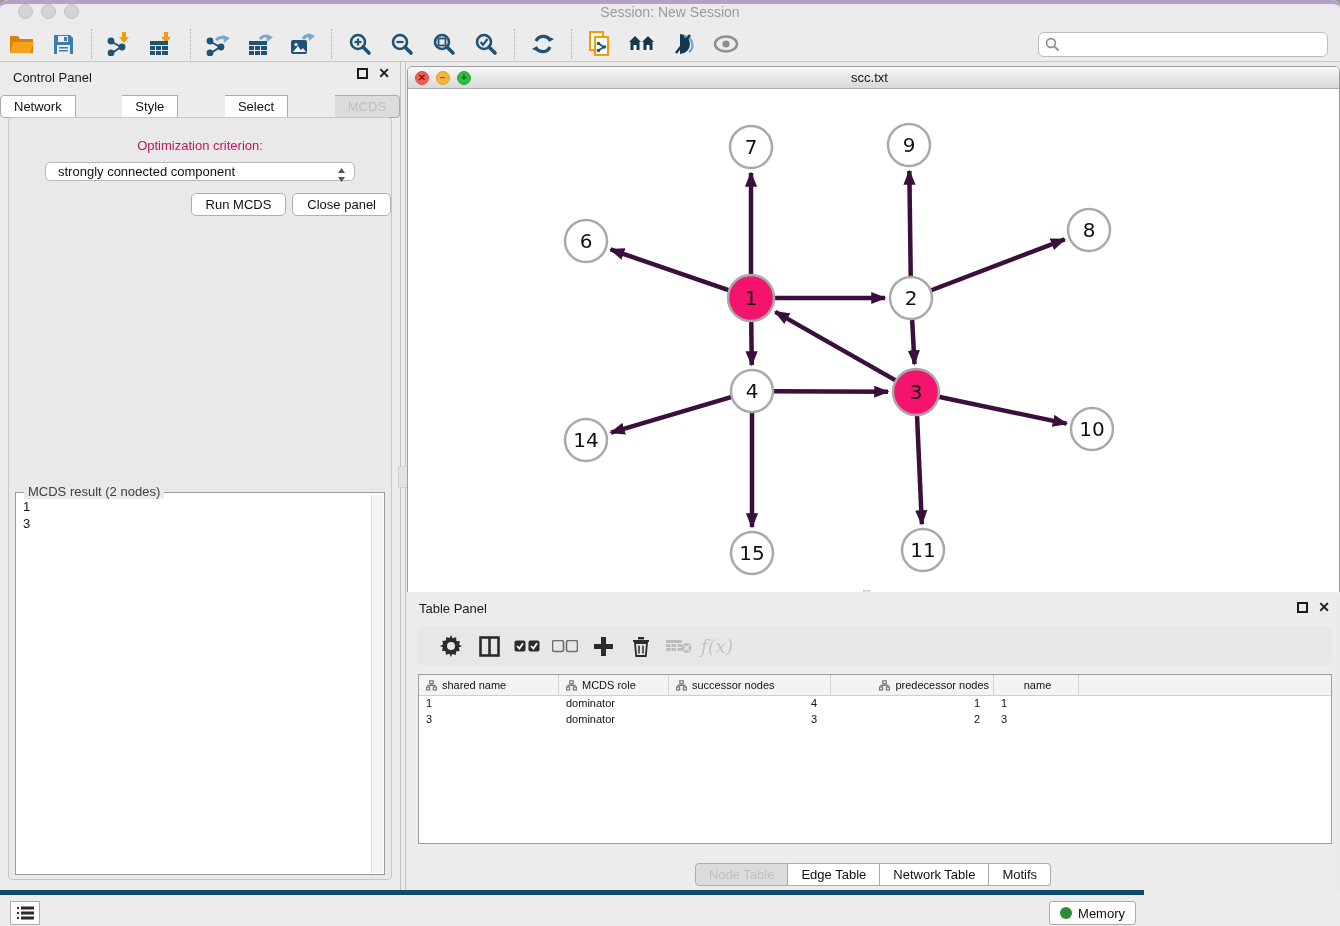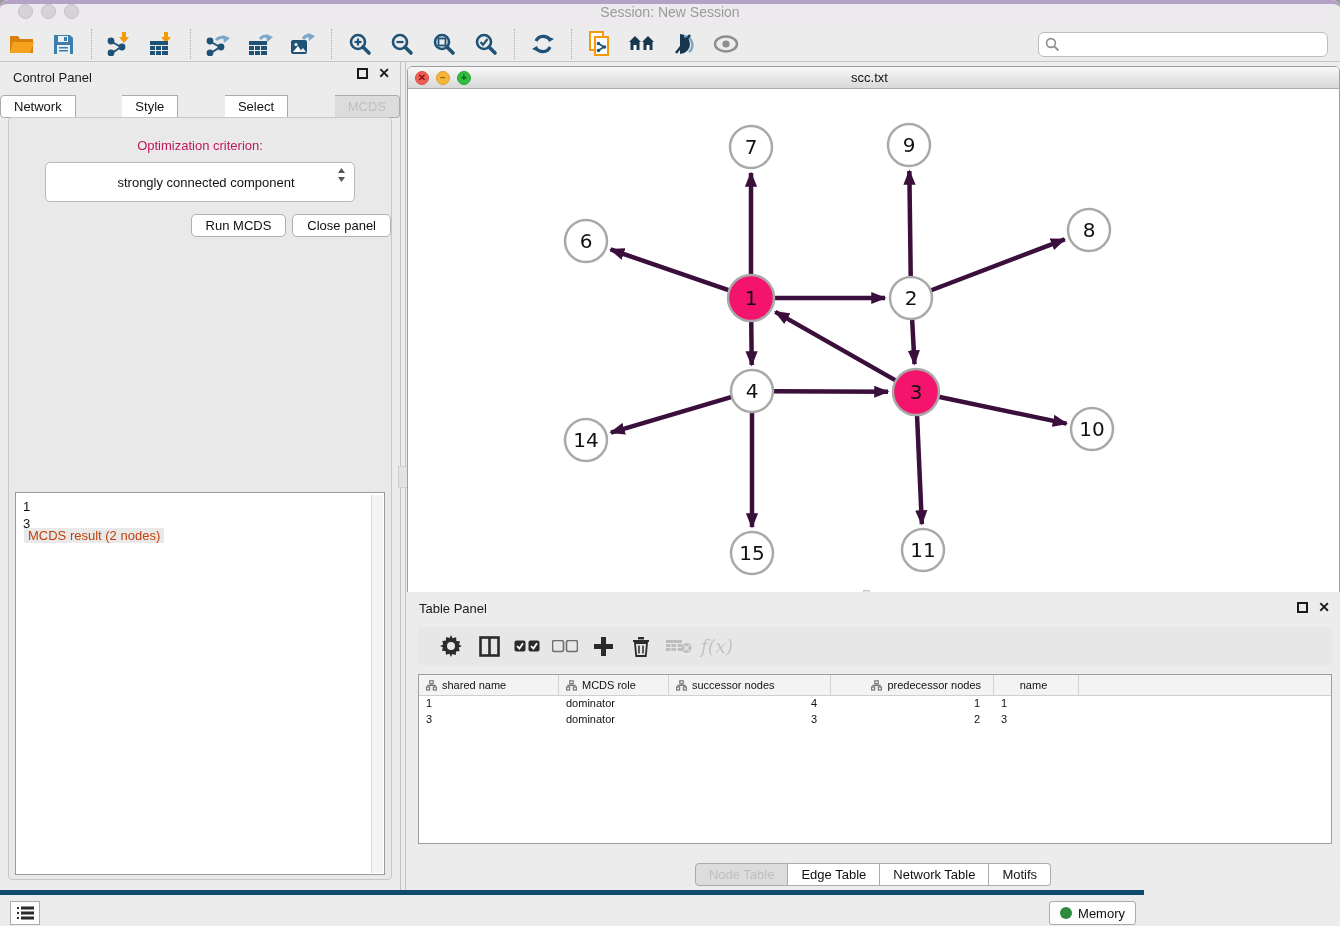--- a/index.html
+++ b/index.html
@@ -36,31 +36,31 @@
   .float-box { width:11px; height:11px; border:2px solid #1a1a1a; background:transparent; }
   .close-x { font-size:14px; font-weight:bold; color:#1a1a1a; line-height:11px; }
   .cp-tabs { position:absolute; left:0; top:33px; width:100%; display:flex; justify-content:space-between; }
   .tab { font-size:13px; padding:3px 13px; background:#fff; border:1px solid #ABABAB; border-left:none; color:#111; }
   .tab:first-child { border-left:1px solid #ABABAB; border-radius:4px 0 0 4px; }
   .tab:last-child { border-radius:0 4px 4px 0; }
   .tab.active { background:#DCDCDC; color:#BFBFBF; }
   .cp-body { position:absolute; left:8px; right:8px; top:55px; bottom:10px; background:#E9E9E9;
              border:1px solid #C8C8C8; border-radius:4px; }
   .opt-label { margin-top:20px; text-align:center; font-size:13px; color:#be185d; }
-  .criterion { position:relative; margin:9px 36px 0 36px; height:40px; background:#fff;
+  .criterion { position:relative; margin:9px 36px 0 36px; height:19px; background:#fff;
                border:1px solid #B9B9B9; border-radius:5px; display:flex; align-items:center;
-               font-size:13px; padding-left:12px; color:#111;justify-content:center; }
+               font-size:13px; padding-left:12px; color:#111; }
   .stepper { position:absolute; right:8px; top:4px; }
   .btn-row { display:flex; justify-content:flex-end; gap:6px; margin-top:12px; }
   .pbtn { background:#fff; border:1px solid #AFAFAF; border-radius:5px; font-size:13px;
           padding:3px 14px; color:#111; font-family:"Liberation Sans",sans-serif; }
   .result-group { position:absolute; left:6px; right:6px; top:374px; bottom:4px;
                   border:1px solid #9A9A9A; background:#fff; }
   .result-legend { position:absolute; left:8px; top:-9px; background:#E9E9E9; padding:0 4px;
-                   font-size:13px; color:#c2410c;margin-top:44px; }
+                   font-size:13px; color:#404040; }
   .result-list { position:absolute; left:1px; top:2px; right:14px; bottom:1px; overflow:hidden;
                  font-size:13px; color:#111; padding:3px 6px; line-height:17px; }
   .result-scroll { position:absolute; right:1px; top:2px; bottom:1px; width:12px; background:#F4F4F4;
                    border-left:1px solid #DDD; }
   .v-splitter { position:absolute; left:400px; top:0; width:6px; height:828px; background:#ECECEC;
                 border-left:1px solid #C2C2C2; border-right:1px solid #C2C2C2; }
   .v-splitter .grip { position:absolute; left:-3px; top:404px; width:10px; height:22px;
                       background:#E2E2E2; border:1px solid #CFCFCF; }
 
   
@@ -88,21 +88,21 @@
   .tp-header { position:relative; height:24px; display:flex; align-items:center; }
   .tp-toolbar { margin:7px 8px 0 12px; height:38px; background:#E7E7E7; border-radius:3px;
                 display:flex; align-items:center; gap:0; padding-left:14px; }
   .tp-icon { width:38px; height:30px; display:flex; align-items:center; justify-content:center; }
   .tp-icon.disabled { opacity:.45; }
   .fx-label { font-family:"DejaVu Serif", serif; font-style:italic; font-size:19px; color:#9A9A9A; }
   .grid-table { position:absolute; left:12px; right:8px; top:78px; height:170px; background:#fff;
                 border:1px solid #9E9E9E; overflow:hidden; }
   .gt-head { display:flex; height:21px; background:#F3F3F3; border-bottom:1px solid #CFCFCF; }
   .gt-hcell { display:flex; align-items:center; gap:5px; font-size:11px; color:#111;
-              border-right:1px solid #D4D4D4; padding:0 12px 0 7px; }
+              border-right:1px solid #D4D4D4; padding:0 4px 0 7px; }
   .gt-hcell.center { justify-content:center; }
   .gt-row { display:flex; height:16px; font-size:11px; color:#111; }
   .gt-cell { padding:1px 14px 0 7px; overflow:hidden; white-space:nowrap; }
   .gt-cell.right { text-align:right; }
   .tp-tabs { position:absolute; left:0; right:0; bottom:4px; display:flex; justify-content:center; }
   .scroll-col { position:absolute; right:0px; top:0; bottom:0; width:3px; background:#E9E9E9; }
 
   
   .statusbar { position:absolute; left:0; bottom:0; width:1144px; height:36px; background:#ECECEC;
                border-top:5px solid #0c4a6e; }

